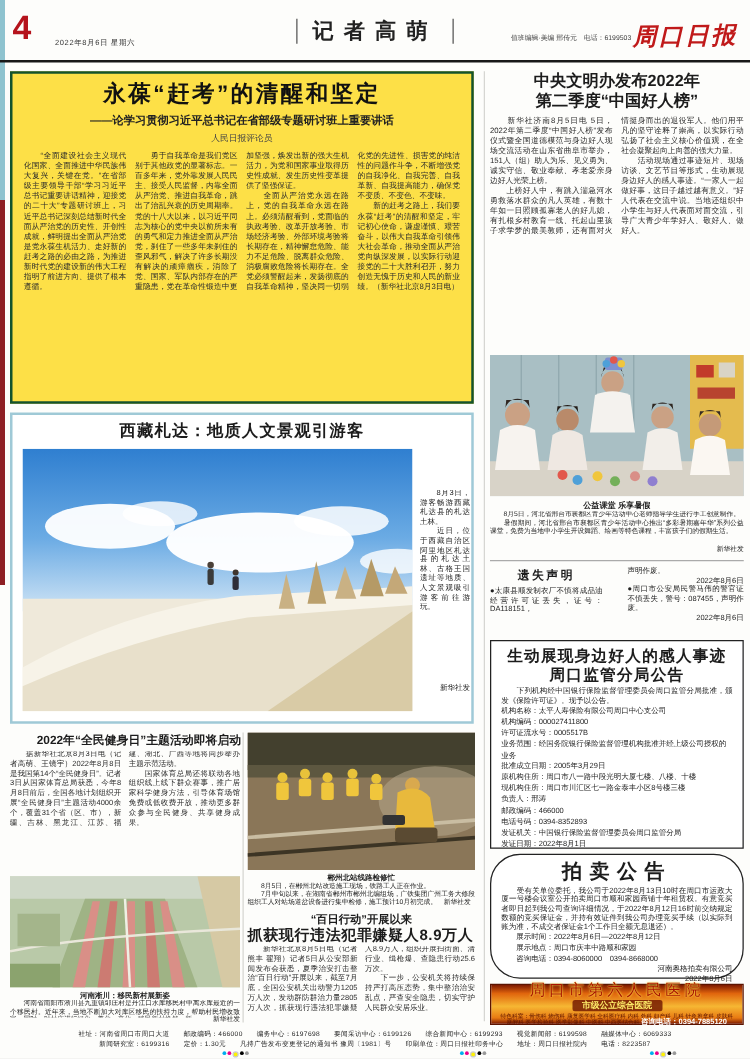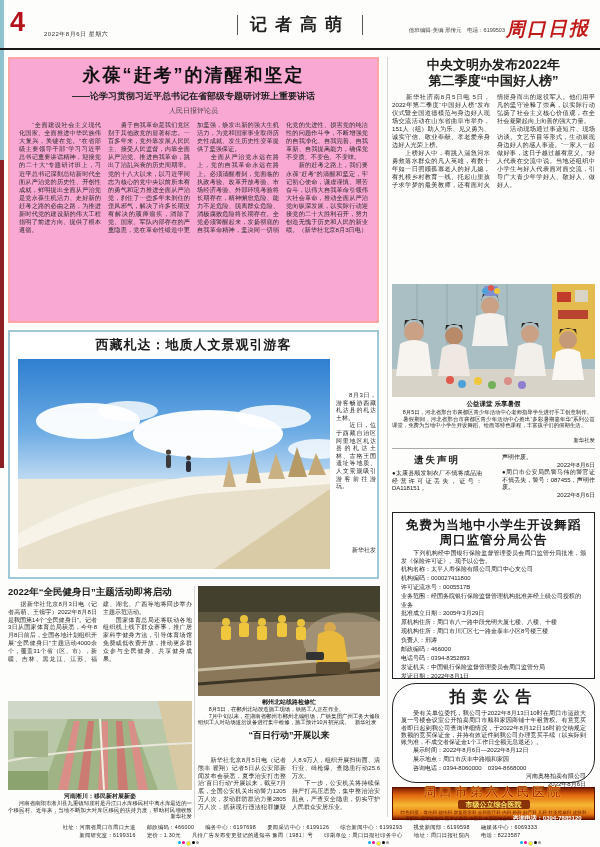--- a/index.html
+++ b/index.html
@@ -18,21 +18,21 @@
   .dateline{font-size:6px;color:#333;letter-spacing:.5px;}
   .secwrap{display:flex;align-items:center;gap:12px;}
   .secbar{width:1px;height:20px;background:#555;}
   .sectitle{font-size:17px;letter-spacing:8px;font-weight:bold;color:#222;}
   .editorline{font-size:5.5px;color:#444;}
   .masthead{font-size:19px;font-weight:bold;color:#c01a1a;letter-spacing:2px;
             font-style:italic;transform:rotate(-1deg);}
   .headrule{border-top:2.5px solid #181818;}
 
   
-  .edbox{border:2px solid #fca5a5;background:#f9a8d4;box-sizing:border-box;padding:4px 9px;}
+  .edbox{border:2px solid #14532d;background:#fde047;box-sizing:border-box;padding:4px 9px;}
   .edtitle{font-size:18px;font-weight:bold;letter-spacing:2px;color:#111;}
   .edsub{font-size:9px;font-weight:bold;margin-top:3px;color:#222;}
   .edby{font-size:7px;margin-top:3px;color:#444;}
   .edbody{margin-top:5px;height:196px;column-count:4;column-gap:7px;
           font-size:6.2px;line-height:8.1px;color:#2a2a2a;}
 
   
   .tbbox{border:2.5px solid #9fc9d6;background:#fff;box-sizing:border-box;}
   .tbtitle{font-size:13px;font-weight:bold;letter-spacing:1px;margin-top:4px;}
   .smallcap{font-size:6px;line-height:7.6px;color:#222;}
@@ -138,21 +138,21 @@
         <circle cx="150.5" cy="93" r="2.6" fill="#4a4038"></circle>
         <rect x="168" y="102" width="5" height="11" rx="2" fill="#2e2e38"></rect>
         <circle cx="170.5" cy="99" r="2.4" fill="#40362e"></circle>
       </svg>
     </div>
     <div class="abs smallcap jus pre ov" style="left:326px;top:60px;width:40px;height:150px;">　　8月3日，游客畅游西藏札达县的札达土林。
 　　近日，位于西藏自治区阿里地区札达县的札达土林、古格王国遗址等地质、人文景观吸引游客前往游玩。</div>
     <div class="abs capcredit rt" style="left:326px;top:214px;width:40px;">新华社发</div>
   </div>
 
-  <div class="abs h-mid" style="left:8px;top:586px;width:185px;">2022年“全民健身日”主题活动即将启动</div>
+  <div class="abs h-mid" style="left:8px;top:586px;width:185px;text-align:right;">2022年“全民健身日”主题活动即将启动</div>
   <div class="abs body2 jus pre ov" style="left:8px;top:601px;width:184px;height:97px;">　　据新华社北京8月3日电（记者高萌、王镜宇）2022年8月8日是我国第14个“全民健身日”。记者3日从国家体育总局获悉，今年8月8日前后，全国各地计划组织开展“全民健身日”主题活动4000余个，覆盖31个省（区、市），新疆、吉林、黑龙江、江苏、福建、湖北、广西等地将同步举办主题示范活动。
 　　国家体育总局还将联动各地组织线上线下群众赛事，推广居家科学健身方法，引导体育场馆免费或低收费开放，推动更多群众参与全民健身、共享健身成果。</div>
 
   <div class="abs" style="left:8px;top:701px;width:184px;height:89px;">
     <svg width="184" height="89" viewBox="0 0 184 89">
       <rect width="184" height="89" fill="#b9c9a8"></rect>
       <rect width="184" height="18" fill="#cfd8c8"></rect>
       <path d="M150 0 L184 0 L184 89 L170 89 Z" fill="#d6c9a4"></path>
       <g>
         <path d="M60 18 L124 18 L150 89 L34 89 Z" fill="#9fb385"></path>
@@ -195,20 +195,21 @@
       <circle cx="132" cy="42" r="6" fill="#d9a94e"></circle>
       <path d="M120 48 Q136 40 146 52 L150 78 L118 80 Z" fill="#e8b93c"></path>
       <rect x="118" y="76" width="34" height="12" rx="3" fill="#5a4a32"></rect>
       <rect x="108" y="66" width="18" height="8" rx="2" fill="#333"></rect>
     </svg>
   </div>
   <div class="abs capline ctr" style="left:198px;top:698px;width:182px;">郴州北站线路检修忙</div>
   <div class="abs captext jus pre ov" style="left:198px;top:706px;width:182px;height:20px;">　　8月5日，在郴州北站改造施工现场，铁路工人正在作业。
 　　7月中旬以来，在湖南省郴州市郴州北编组场，广铁集团广州工务大修段组织工人对站场道岔设备进行集中检修，施工预计10月初完成。　新华社发</div>
   <div class="abs kicker" style="left:198px;top:729px;width:182px;text-align:center;">“百日行动”开展以来</div>
+  <div class="abs bigh" style="left:198px;top:740px;width:182px;">抓获现行违法犯罪嫌疑人8.9万人</div>
   <div class="abs body2 jus pre ov" style="left:198px;top:757px;width:182px;height:60px;">　　新华社北京8月5日电（记者熊丰 翟翔）记者5日从公安部新闻发布会获悉，夏季治安打击整治“百日行动”开展以来，截至7月底，全国公安机关出动警力1205万人次，发动群防群治力量2805万人次，抓获现行违法犯罪嫌疑人8.9万人，组织开展扫街面、清行业、缉枪爆、查隐患行动25.6万次。
 　　下一步，公安机关将持续保持严打高压态势，集中整治治安乱点，严查安全隐患，切实守护人民群众安居乐业。</div>
 
   <div class="abs h2line ctr" style="left:392px;top:57px;width:203px;">
     <div>中央文明办发布2022年</div>
     <div>第二季度“中国好人榜”</div>
   </div>
   <div class="abs body2 jus pre ov" style="left:392px;top:93px;width:203px;height:186px;column-gap:7px;font-size:6.2px;line-height:8px;">　　新华社济南8月5日电 5日，2022年第二季度“中国好人榜”发布仪式暨全国道德模范与身边好人现场交流活动在山东省曲阜市举办，151人（组）助人为乐、见义勇为、诚实守信、敬业奉献、孝老爱亲身边好人光荣上榜。
 　　上榜好人中，有跳入湍急河水勇救落水群众的凡人英雄，有数十年如一日照顾孤寡老人的好儿媳，有扎根乡村教育一线、托起山里孩子求学梦的最美教师，还有面对火情挺身而出的退役军人。他们用平凡的坚守诠释了崇高，以实际行动弘扬了社会主义核心价值观，在全社会凝聚起向上向善的强大力量。
 　　活动现场通过事迹短片、现场访谈、文艺节目等形式，生动展现身边好人的感人事迹。“一家人一起做好事，这日子越过越有意义。”好人代表在交流中说。当地还组织中小学生与好人代表面对面交流，引导广大青少年学好人、敬好人、做好人。</div>
@@ -274,21 +275,21 @@
     </div>
     <div style="width:99px;">
       <div class="lost-txt">声明作废。</div>
       <div class="lost-txt rt">2022年8月6日</div>
       <div class="lost-txt jus">●周口市公安局民警马伟的警官证不慎丢失，警号：087455，声明作废。</div>
       <div class="lost-txt rt">2022年8月6日</div>
     </div>
   </div>
 
   <div class="abs nbox" style="left:392px;top:512px;width:203px;height:167px;padding:5px 8px;">
-    <div class="nb-title ctr">免费为当地中小学生开设舞蹈</div>
+    <div class="nb-title ctr">生动展现身边好人的感人事迹</div>
     <div class="nb-title ctr">周口监管分局公告</div>
     <div class="nb-intro jus">　　下列机构经中国银行保险监督管理委员会周口监管分局批准，颁发《保险许可证》。现予以公告。</div>
     <div class="nb-line">机构名称：太平人寿保险有限公司周口中心支公司</div>
     <div class="nb-line">机构编码：000027411800</div>
     <div class="nb-line">许可证流水号：0005517B</div>
     <div class="nb-line" style="line-height:8.4px;">业务范围：经国务院银行保险监督管理机构批准并经上级公司授权的业务</div>
     <div class="nb-line">批准成立日期：2005年3月29日</div>
     <div class="nb-line">原机构住所：周口市八一路中段光明大厦七楼、八楼、十楼</div>
     <div class="nb-line">现机构住所：周口市川汇区七一路金泰丰小区8号楼三楼</div>
     <div class="nb-line">负责人：邢涛</div>

